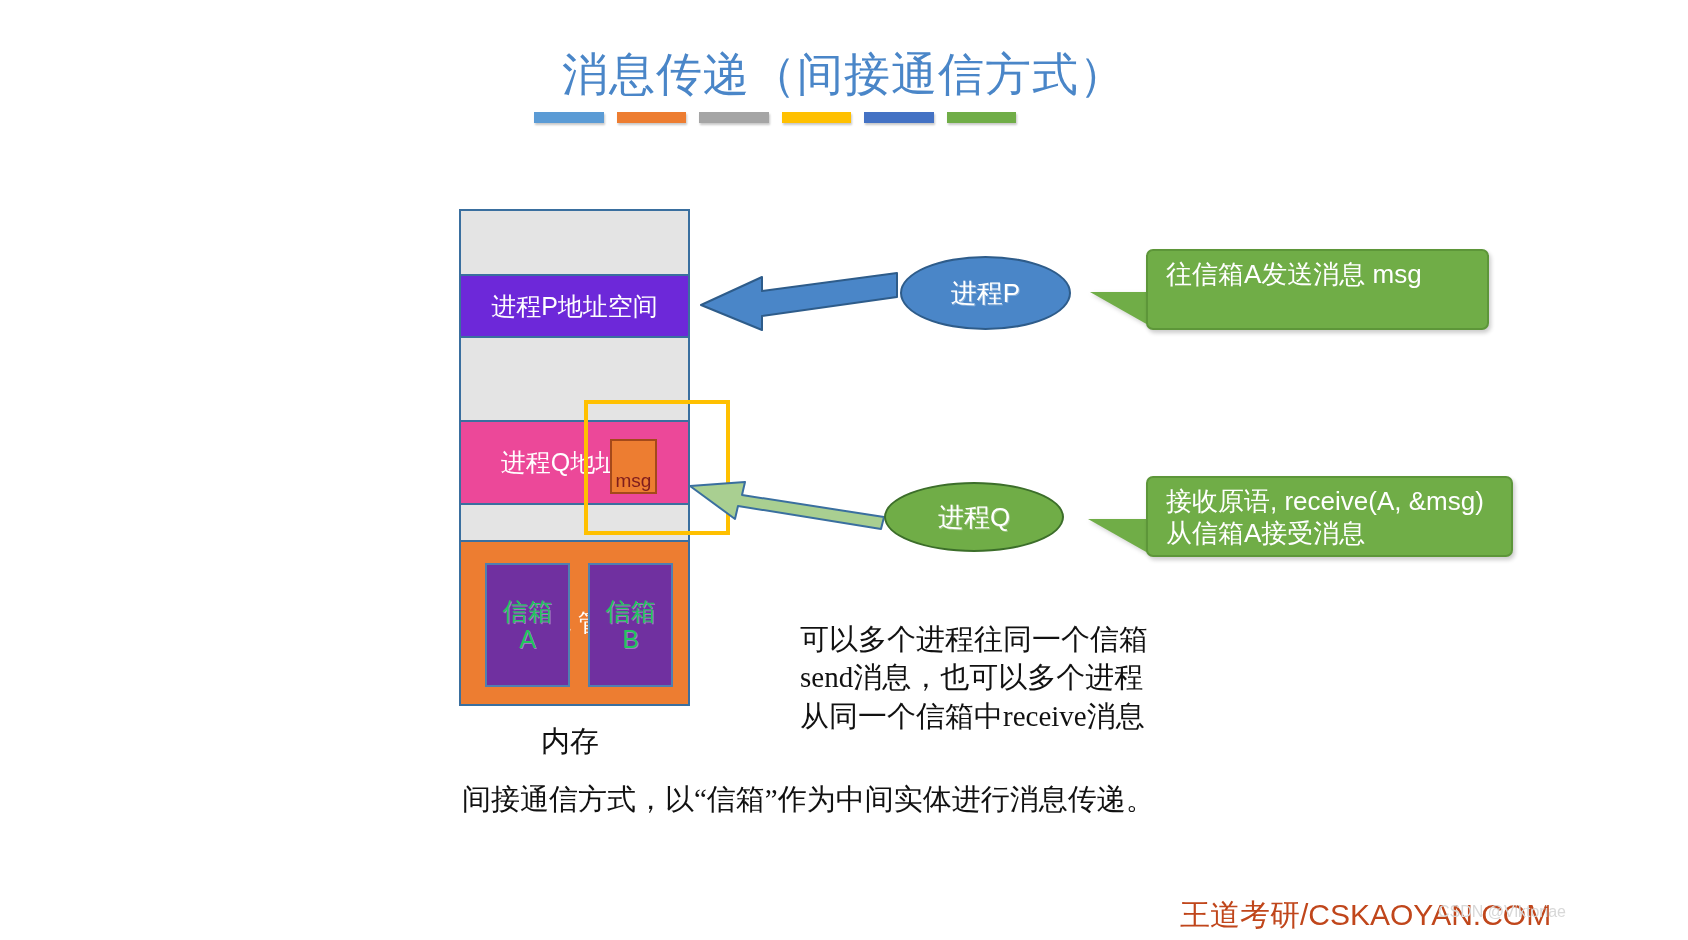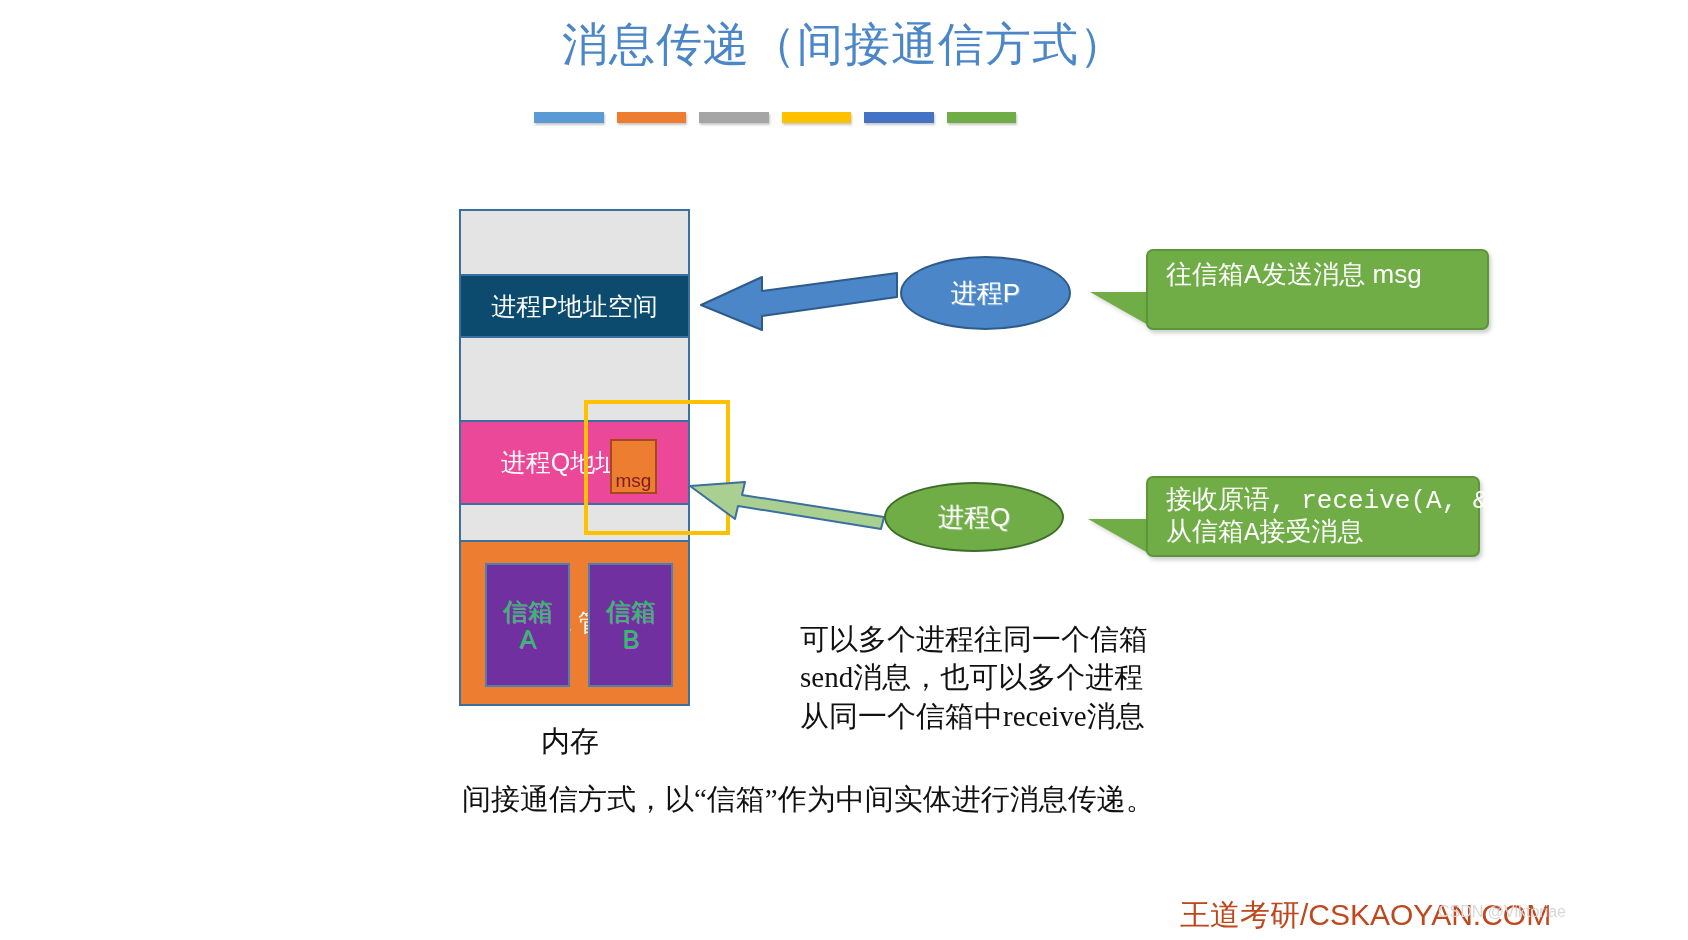--- a/index.html
+++ b/index.html
@@ -4,37 +4,37 @@
 <style>
   html,body{margin:0;padding:0;}
   body{
     width:1688px;height:940px;background:#ffffff;position:relative;overflow:hidden;
     font-family:"Liberation Sans","DejaVu Sans",sans-serif;
   }
   .abs{position:absolute;}
 
   
   #title{
-    left:0;top:14px;width:1688px;text-align:center;
+    left:0;top:44px;width:1688px;text-align:center;
     font-family:"Liberation Serif","DejaVu Serif",serif;
     font-size:46px;color:#4a86c8;letter-spacing:1px;white-space:nowrap;
   }
   #accent-bars{left:534px;top:112px;width:482px;height:12px;display:flex;gap:13px;}
   #accent-bars > div{flex:1 1 0;height:11px;box-shadow:1px 2px 2px rgba(0,0,0,.22);}
 
   
   #memory-block{
     left:459px;top:209px;width:231px;height:497px;
     border:2px solid #3a6f9f;box-sizing:border-box;background:#e6e6e6;
   }
   .mem-row{position:absolute;left:0;width:100%;box-sizing:border-box;
            display:flex;align-items:center;justify-content:center;
            color:#ffffff;font-size:25px;white-space:nowrap;}
   .mem-gray{background:#e4e4e4;}
-  .row-blue{background:#0c4a6e;border-top:2px solid #3a6f9f;border-bottom:2px solid #3a6f9f;}
+  .row-blue{background:#6d28d9;border-top:2px solid #3a6f9f;border-bottom:2px solid #3a6f9f;}
   .row-green{background:#ec4899;border-top:2px solid #3a6f9f;border-bottom:2px solid #3a6f9f;}
   .row-orange{background:#ed7d31;border-top:2px solid #3a6f9f;}
 
   .mailbox{
     position:absolute;background:#7030a0;border:2px solid #4f7fb0;box-sizing:border-box;
     color:#22c55e;font-size:25px;line-height:1.12;text-align:center;
     display:flex;flex-direction:column;align-items:center;justify-content:center;
     text-shadow:1px 1px 0 rgba(255,255,255,.35);
   }
   #mailbox-hidden-text{
@@ -69,21 +69,21 @@
     background:#70ad47;border:2px solid #5d9639;border-radius:7px;box-sizing:border-box;
     color:#ffffff;font-size:26px;line-height:1.22;padding:8px 16px 10px 18px;
     white-space:nowrap;box-shadow:2px 3px 4px rgba(0,0,0,.20);
   }
   .callout-tail{width:0;height:0;border-style:solid;}
 
   #callout-send{left:1146px;top:249px;width:343px;height:81px;}
   #callout-send-tail{left:1090px;top:292px;
      border-width:0 60px 34px 0;border-color:transparent #70ad47 transparent transparent;
      filter:drop-shadow(1px 2px 2px rgba(0,0,0,.18));}
-  #callout-receive{left:1146px;top:476px;width:334px;height:81px;font-family:Liberation Mono, monospace;}
+  #callout-receive{left:1146px;top:476px;width:367px;height:81px;}
   #callout-receive-tail{left:1088px;top:519px;
      border-width:0 60px 34px 0;border-color:transparent #70ad47 transparent transparent;
      filter:drop-shadow(1px 2px 2px rgba(0,0,0,.18));}
 
   
   .body-text{
     font-family:"Liberation Serif","DejaVu Serif",serif;
     color:#111111;white-space:pre;
   }
   #note-multi{left:800px;top:620px;font-size:29px;line-height:1.32;}

